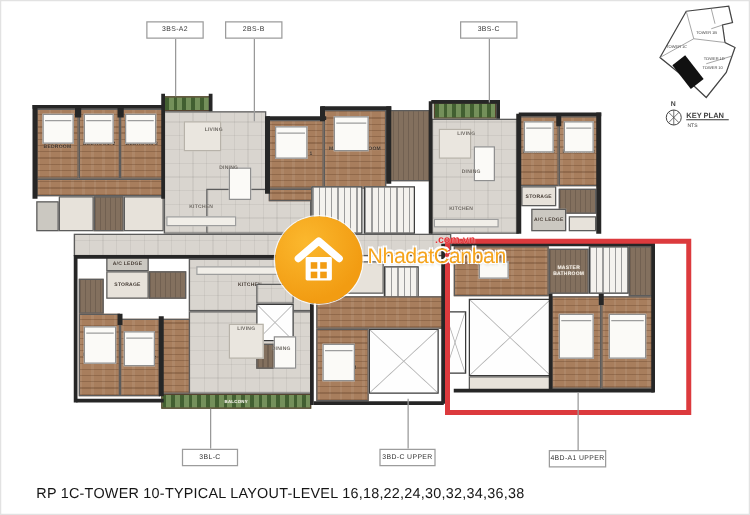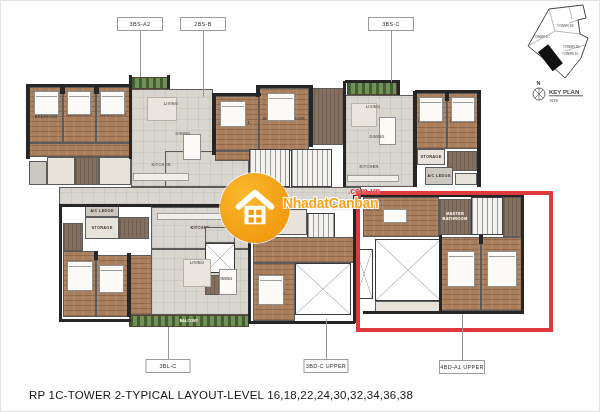--- a/index.html
+++ b/index.html
@@ -41,21 +41,21 @@
   .ulabel{position:absolute;transform:translateX(-50%);background:#fff;border:1px solid #9c9c9c;
     display:flex;align-items:center;justify-content:center;font-size:5.5px;color:#333;
     letter-spacing:.3px;box-sizing:border-box;}
   .leader{position:absolute;width:1px;background:#999;}
   .title{position:absolute;left:28px;top:388px;font-size:11.5px;color:#161616;letter-spacing:.2px;
     font-family:"Liberation Sans",sans-serif;white-space:nowrap;}
   
   .wm-circle{position:absolute;left:219px;top:172px;width:70px;height:70px;border-radius:50%;
     background:radial-gradient(circle at 35% 30%,#fbb82e,#f29c12 70%);display:flex;align-items:center;
     justify-content:center;box-shadow:0 0 0 1px rgba(255,255,255,.8);}
-  .wm-name{position:absolute;left:282px;top:194px;font-size:14px;font-weight:bold;color:#f6a41c;
+  .wm-name{position:absolute;left:293px;top:194px;font-size:17px;font-weight:normal;color:#f6a41c;
     letter-spacing:-.3px;white-space:nowrap;
     text-shadow:-1px -1px 0 #fff,1px -1px 0 #fff,-1px 1px 0 #fff,1px 1px 0 #fff,0 2px 2px rgba(0,0,0,.15);}
   .wm-domain{position:absolute;left:347px;top:185px;font-size:8.5px;font-weight:bold;color:#e43438;
     text-shadow:0 0 1px #fff;}
   .keyplan{position:absolute;left:518px;top:0px;}
   .keyplan text{font-family:"Liberation Sans",sans-serif;fill:#444;}
 </style>
 </head>
 <body>
 
@@ -267,14 +267,14 @@
     <text x="44" y="47" font-size="3.2">TOWER 1D</text>
     <text x="43" y="54" font-size="3.2">TOWER 10</text>
     <text x="17.5" y="84" font-size="5.5" font-weight="bold">N</text>
     <circle cx="20" cy="93" r="6" fill="none" stroke="#444" stroke-width="0.8"></circle>
     <path d="M15.8 88.8 L24.2 97.2 M24.2 88.8 L15.8 97.2 M20 87 L20 99" stroke="#444" stroke-width="0.6"></path>
     <text x="30" y="93" font-size="6" font-weight="bold">KEY PLAN</text>
     <line x1="30" y1="94.8" x2="64" y2="94.8" stroke="#333" stroke-width="0.8"></line>
     <text x="31" y="100.5" font-size="4">NTS</text>
   </svg>
 
-  <div class="title">RP 1C-TOWER 2-TYPICAL LAYOUT-LEVEL 16,18,22,24,30,32,34,36,38</div>
+  <div class="title">RP 1C-TOWER 10-TYPICAL LAYOUT-LEVEL 16,18,22,24,30,32,34,36,38</div>
 </div>
 
 </body></html>

